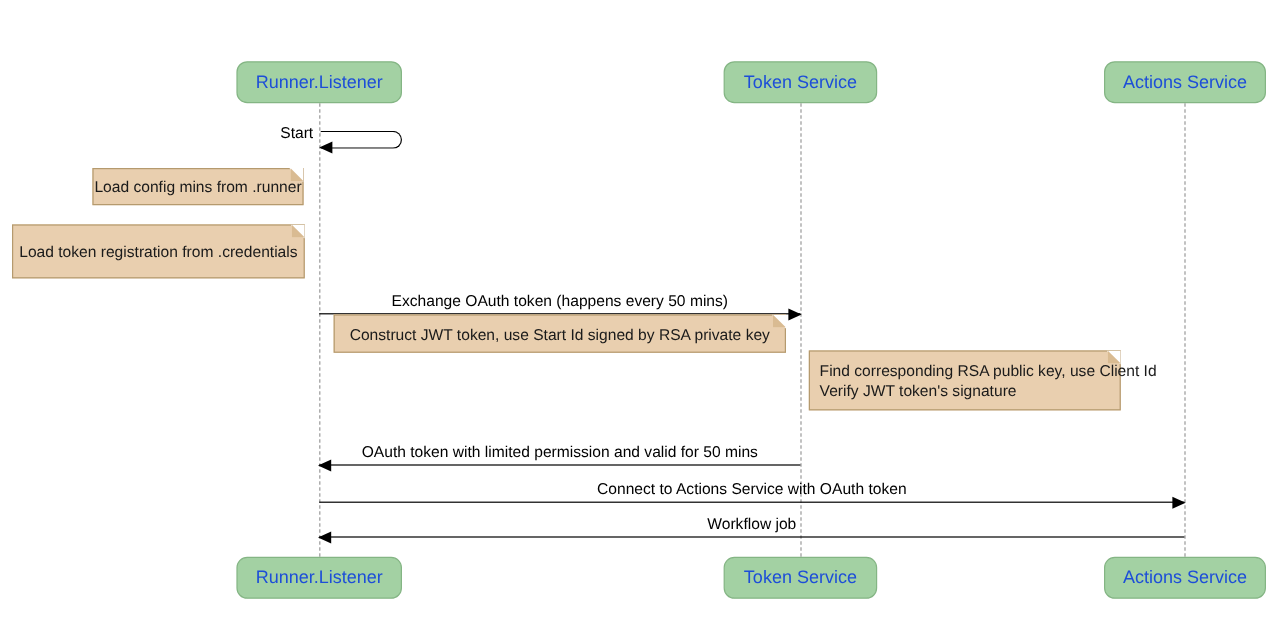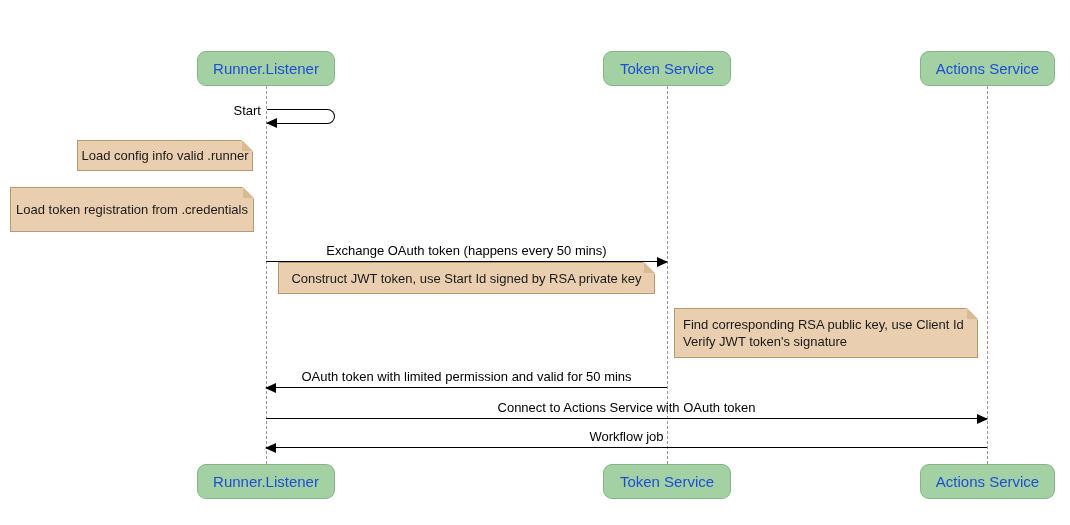--- a/index.html
+++ b/index.html
@@ -60,39 +60,39 @@
   </div>
   <div class="participant" style="left:920px;top:51px;width:135px;">
     <span>Actions Service</span>
   </div>
 
   <div class="self-label">Start</div>
   <div class="self-loop"></div>
   <div class="self-arrow"></div>
 
   <div class="note" style="left:77px;top:140px;width:176px;height:31px;">
-    <span>Load config info valid .runner</span>
+    <span>Load config mins from .runner</span>
   </div>
 
   <div class="note" style="left:10px;top:187px;width:244px;height:45px;">
     <span>Load token registration from .credentials</span>
   </div>
 
   <div class="message" style="left:266px;top:228px;width:401px;margin-top:14px;">
     <div class="msg-label">Exchange OAuth token (happens every 50 mins)</div>
     <div class="msg-line">
       <i class="arrow-right"></i>
     </div>
   </div>
 
   <div class="note" style="left:278px;top:262px;width:377px;height:32px;">
     <span>Construct JWT token, use Start Id signed by RSA private key</span>
   </div>
 
-  <div class="note multiline" style="left:674px;top:308px;width:304px;height:50px;">
+  <div class="note multiline" style="left:674px;top:292px;width:260px;height:50px;">
     <span>Find corresponding RSA public key, use Client Id</span>
     <span>Verify JWT token's signature</span>
   </div>
 
   <div class="message" style="left:266px;top:368px;width:401px;">
     <div class="msg-label">OAuth token with limited permission and valid for 50 mins</div>
     <div class="msg-line">
       <i class="arrow-left"></i>
     </div>
   </div>

